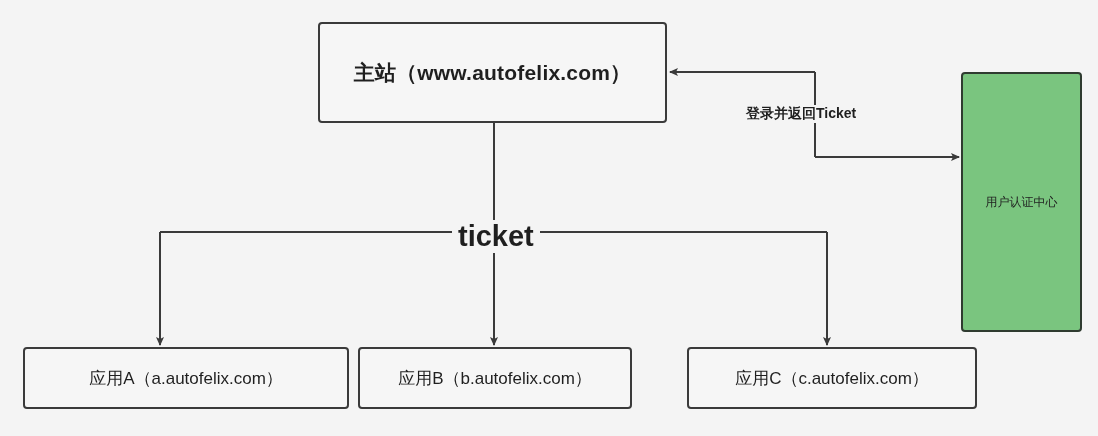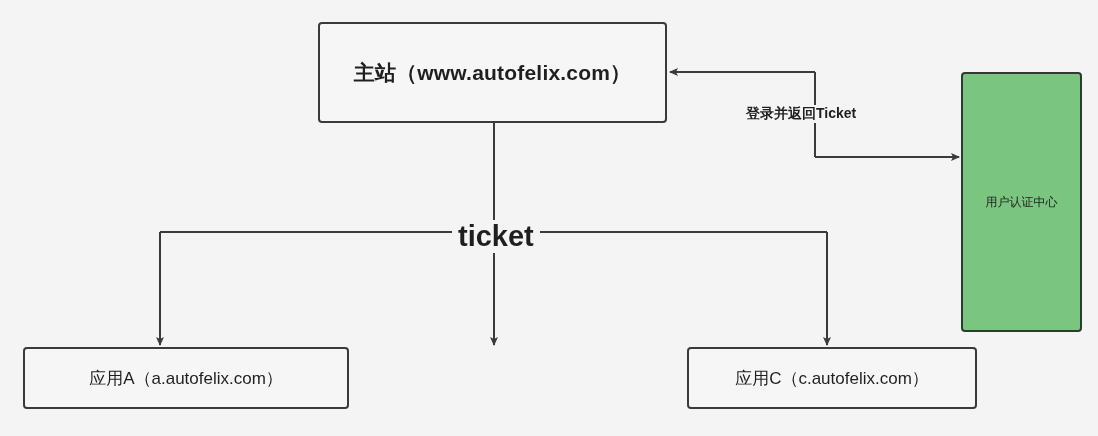--- a/index.html
+++ b/index.html
@@ -119,20 +119,23 @@
   </div>
 
   <div class="node node-auth">
     <span>用户认证中心</span>
   </div>
 
   <div class="node node-app node-app-a">
     <span>应用A（a.autofelix.com）</span>
   </div>
 
+  <div class="node node-app node-app-b">
+    <span>应用B（b.autofelix.com）</span>
+  </div>
 
   <div class="node node-app node-app-c">
     <span>应用C（c.autofelix.com）</span>
   </div>
 
   <div class="edge-label label-ticket">ticket</div>
 
   <div class="edge-label label-login">登录并返回Ticket</div>
 
 </div>

